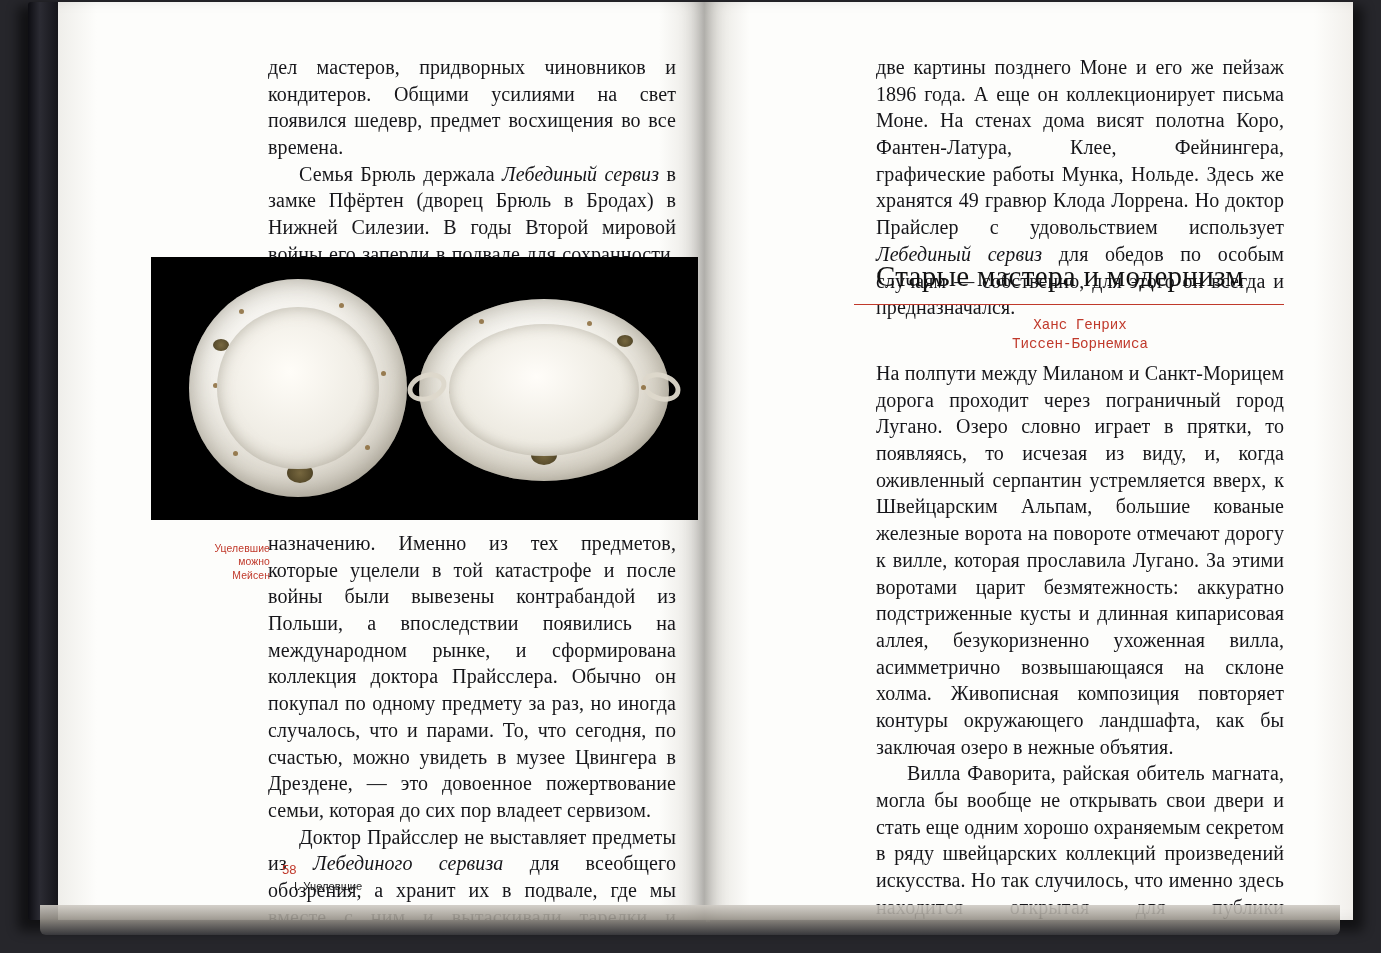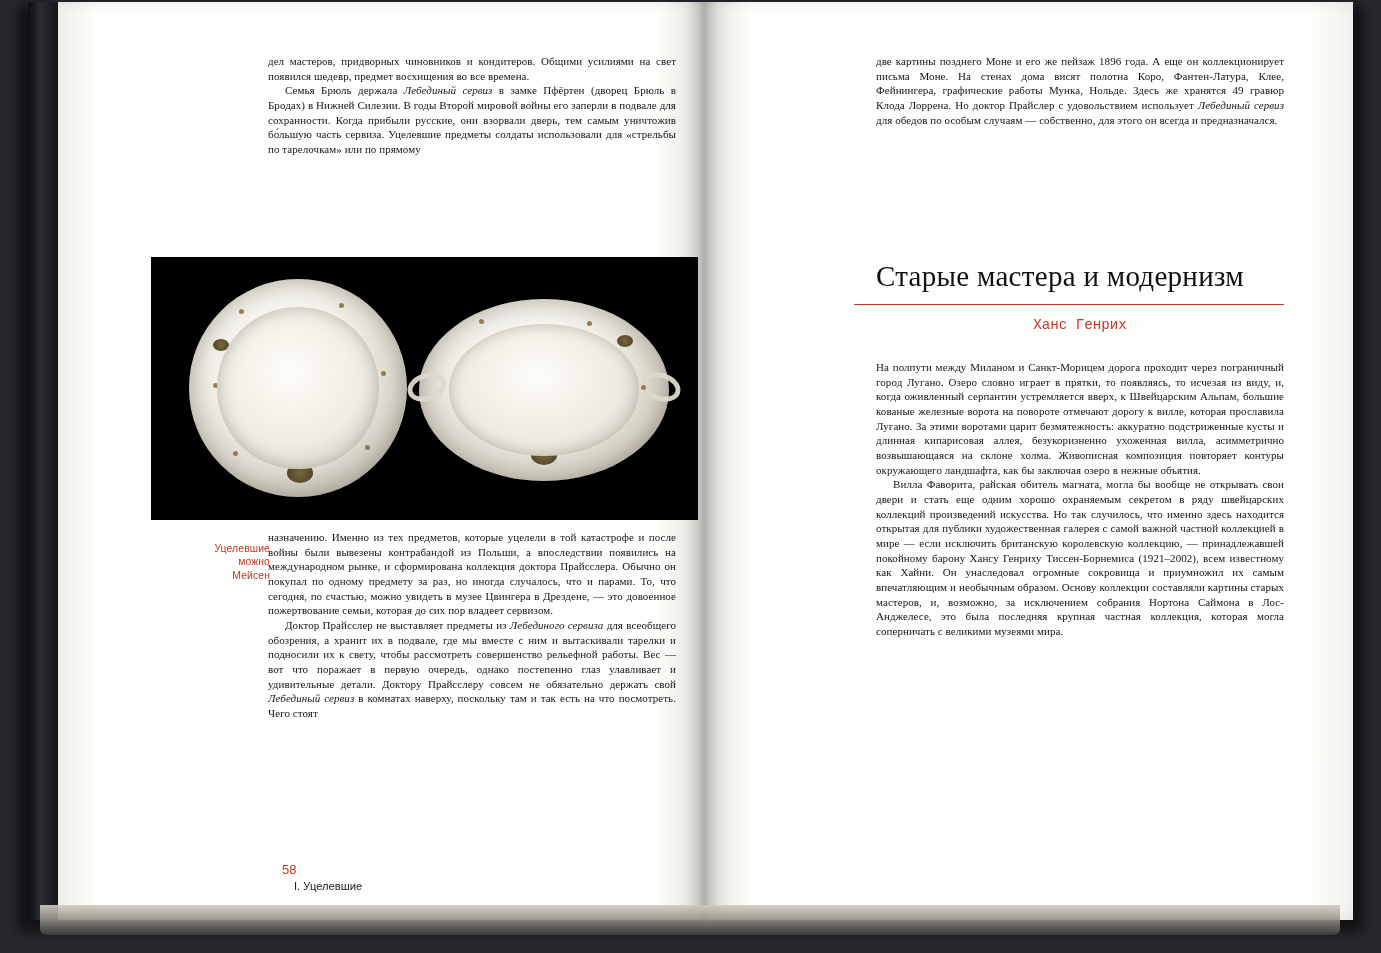--- a/index.html
+++ b/index.html
@@ -81,21 +81,21 @@
   .gutter {
     position: absolute;
     left: 678px; top: 2px;
     width: 4px; height: 918px;
     background: linear-gradient(to right, rgba(120,115,108,.55), rgba(60,58,54,.75), rgba(120,115,108,.45));
   }
 
   
   .col {
     position: absolute;
-    font-size: 11px;
+    font-size: 20px;
     line-height: 1.335;
     text-align: justify;
     color: #16161a;
     letter-spacing: .005em;
   }
   .col p {
     margin: 0;
     text-indent: 1.55em;
   }
   .col p.noind { text-indent: 0; }
@@ -300,20 +300,21 @@
 
       <div class="col" id="right-top">
         <p class="noind">две картины позднего Моне и его же пейзаж 1896 года. А еще он коллекционирует письма Моне. На стенах дома висят полотна Коро, Фантен-Латура, Клее, Фейнингера, графические работы Мунка, Нольде. Здесь же хранятся 49 гравюр Клода Лоррена. Но доктор Прайслер с удовольствием использует <span class="it">Лебединый сервиз</span> для обедов по особым случаям — собственно, для этого он всегда и предназначался.</p>
       </div>
 
       <div class="chapter-title">Старые мастера и модернизм</div>
       <div class="rule"></div>
 
       <div class="person-name">
         <div>Ханс Генрих</div>
+        <div>Тиссен-Борнемиса</div>
       </div>
 
       <div class="col" id="right-body">
         <p class="noind">На полпути между Миланом и Санкт-Морицем дорога проходит через пограничный город Лугано. Озеро словно играет в прятки, то появляясь, то исчезая из виду, и, когда оживленный серпантин устремляется вверх, к Швейцарским Альпам, большие кованые железные ворота на повороте отмечают дорогу к вилле, которая прославила Лугано. За этими воротами царит безмятежность: аккуратно подстриженные кусты и длинная кипарисовая аллея, безукоризненно ухоженная вилла, асимметрично возвышающаяся на склоне холма. Живописная композиция повторяет контуры окружающего ландшафта, как бы заключая озеро в нежные объятия.</p>
         <p>Вилла Фаворита, райская обитель магната, могла бы вообще не открывать свои двери и стать еще одним хорошо охраняемым секретом в ряду швейцарских коллекций произведений искусства. Но так случилось, что именно здесь находится открытая для публики художественная галерея с самой важной частной коллекцией в мире — если исключить британскую королевскую коллекцию, — принадлежавшей покойному барону Хансу Генриху Тиссен-Борнемиса (1921–2002), всем известному как Хайни. Он унаследовал огромные сокровища и приумножил их самым впечатляющим и необычным образом. Основу коллекции составляли картины старых мастеров, и, возможно, за исключением собрания Нортона Саймона в Лос-Анджелесе, это была последняя крупная частная коллекция, которая могла соперничать с великими музеями мира.</p>
       </div>
 
     </div>
   </div>
 

